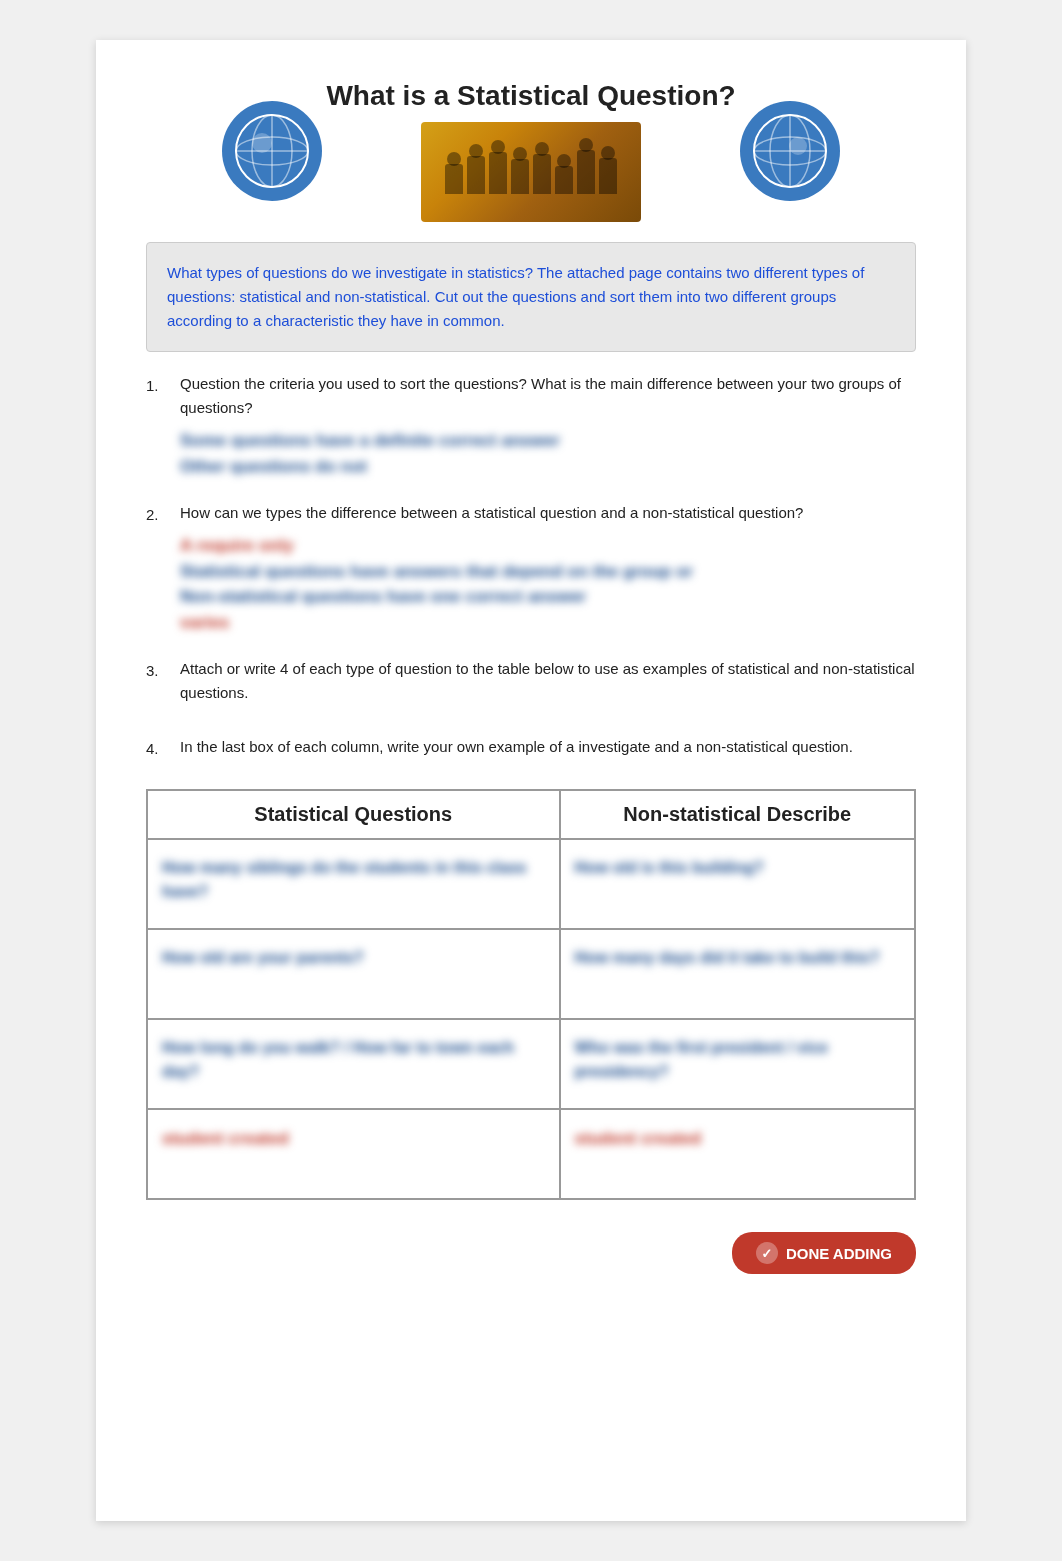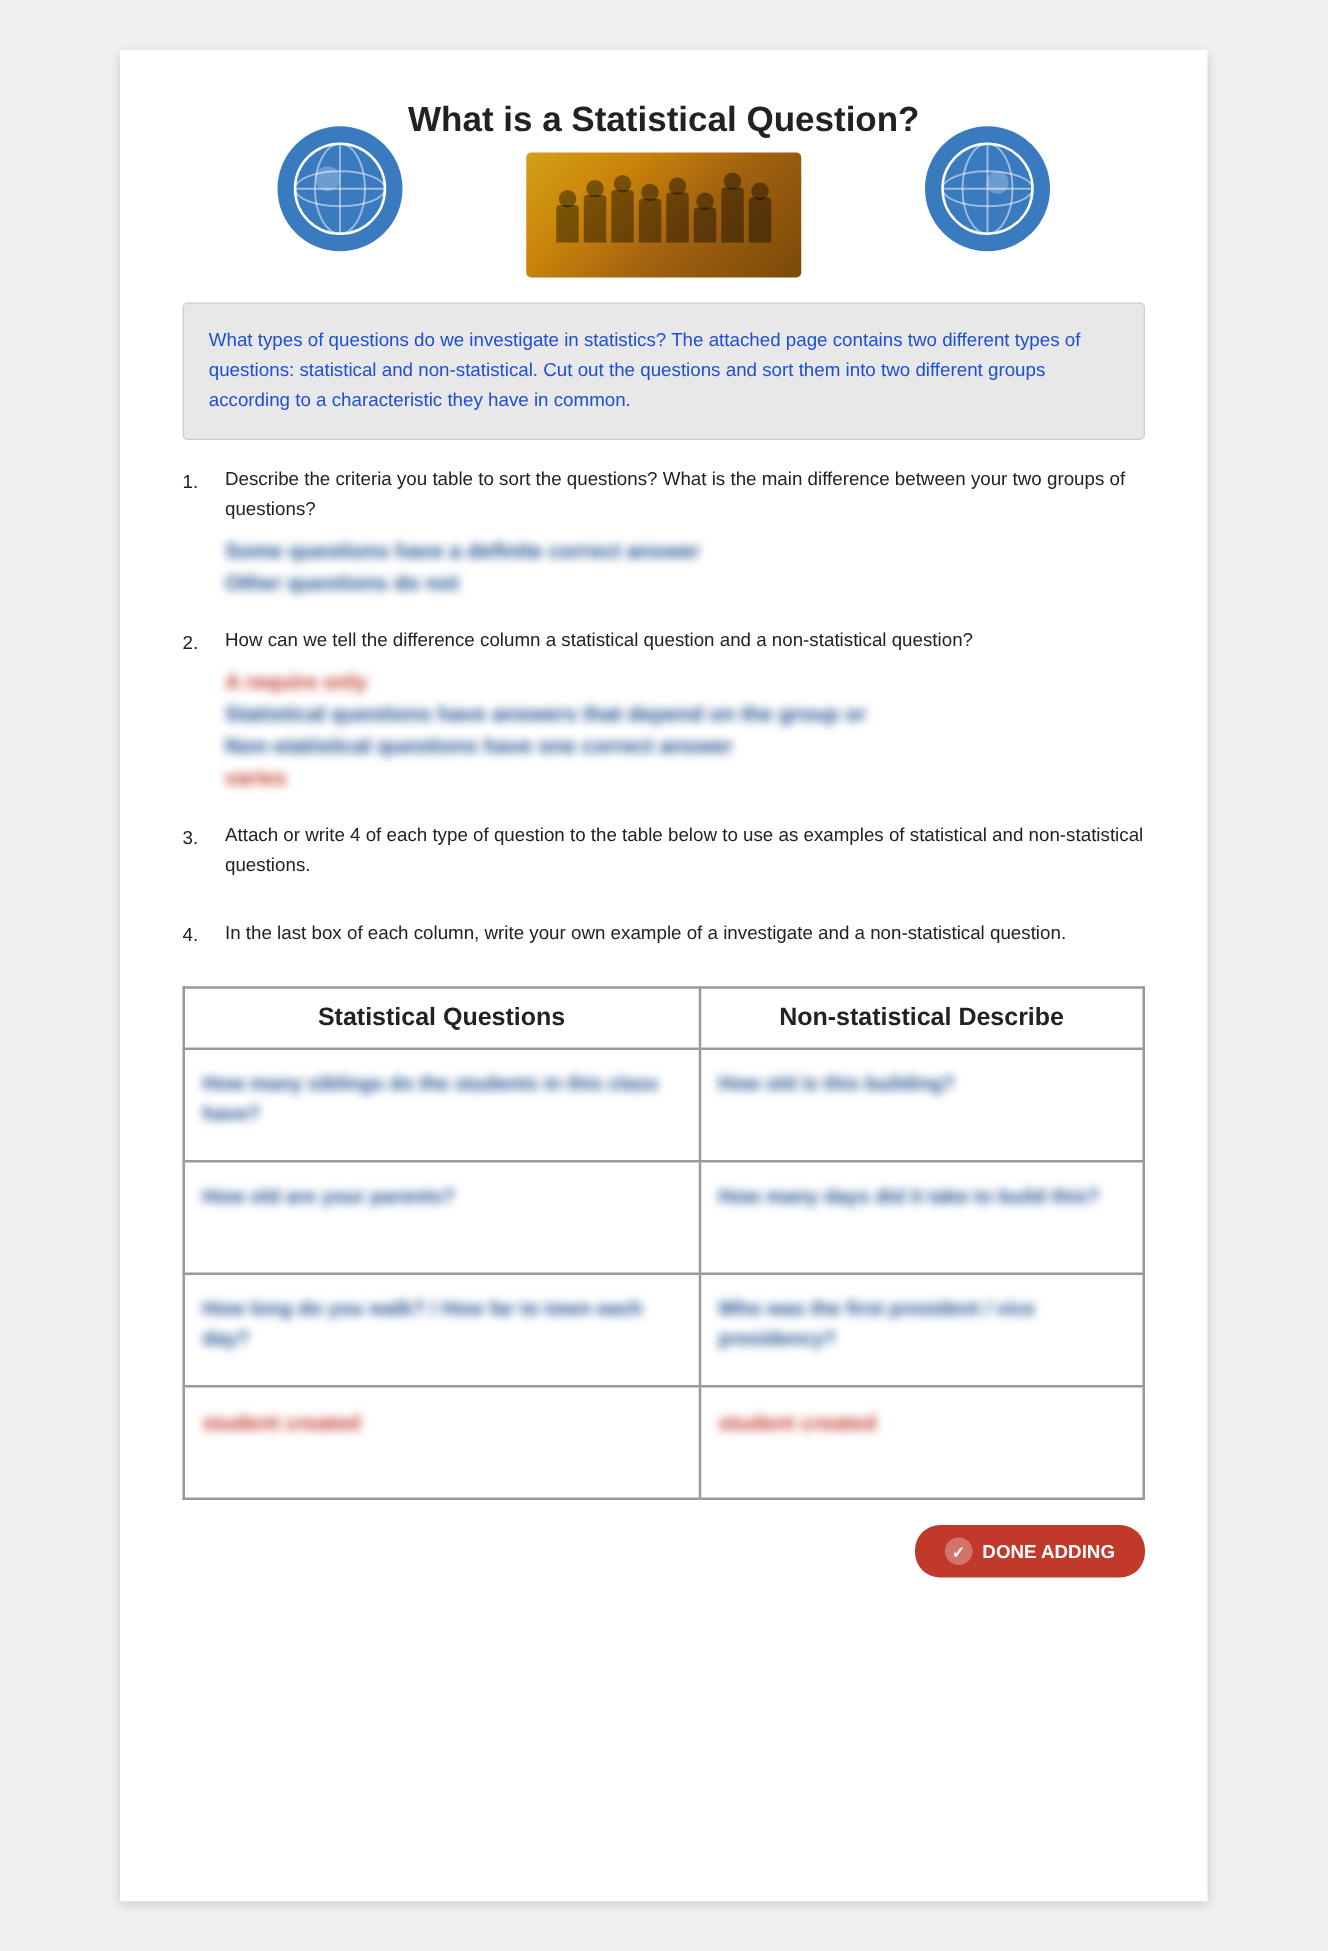--- a/index.html
+++ b/index.html
@@ -141,21 +141,21 @@
     .blurred-answer-2 .line1 { color: #c0392b; }
     .blurred-answer-2 .line2 { color: #1a4b8c; }
     .blurred-answer-2 .line3 { color: #1a4b8c; }
     .blurred-answer-2 .line5 { color: #c0392b; }
 
     
     .questions-table {
       width: 100%;
       border-collapse: collapse;
       border: 2px solid #999;
-      margin-bottom: 20px;
+      margin-bottom: 32px;
     }
     .questions-table th {
       border: 2px solid #999;
       padding: 12px 16px;
       font-size: 20px;
       font-weight: bold;
       color: #222;
       text-align: center;
       background: white;
     }
@@ -268,32 +268,32 @@
     </div>
   </div>
 
   <div class="intro-box">What types of questions do we investigate in statistics? The attached page contains two different types of questions: statistical and non-statistical. Cut out the questions and sort them into two different groups according to a characteristic they have in common.</div>
 
   <ol class="questions-list">
 
     <li>
       <span class="q-number">1.</span>
       <div class="q-content">
-        <div class="q-text">Describe the criteria you table to sort the questions? What is the main difference between your two groups of questions?</div>
+        <div class="q-text">Question the criteria you used to sort the questions? What is the main difference between your two groups of questions?</div>
         <div class="blurred-answer">
           <div>Some questions have a definite correct answer</div>
           <div>Other questions do not</div>
         </div>
       </div>
     </li>
 
     <li>
       <span class="q-number">2.</span>
       <div class="q-content">
-        <div class="q-text">How can we tell the difference column a statistical question and a non-statistical question?</div>
+        <div class="q-text">How can we types the difference between a statistical question and a non-statistical question?</div>
         <div class="blurred-answer-2">
           <div class="line1">A require only</div>
           <div class="line2">Statistical questions have answers that depend on the group or</div>
           <div class="line3">Non-statistical questions have one correct answer</div>
           <div class="line5">varies</div>
         </div>
       </div>
     </li>
 
     <li>

